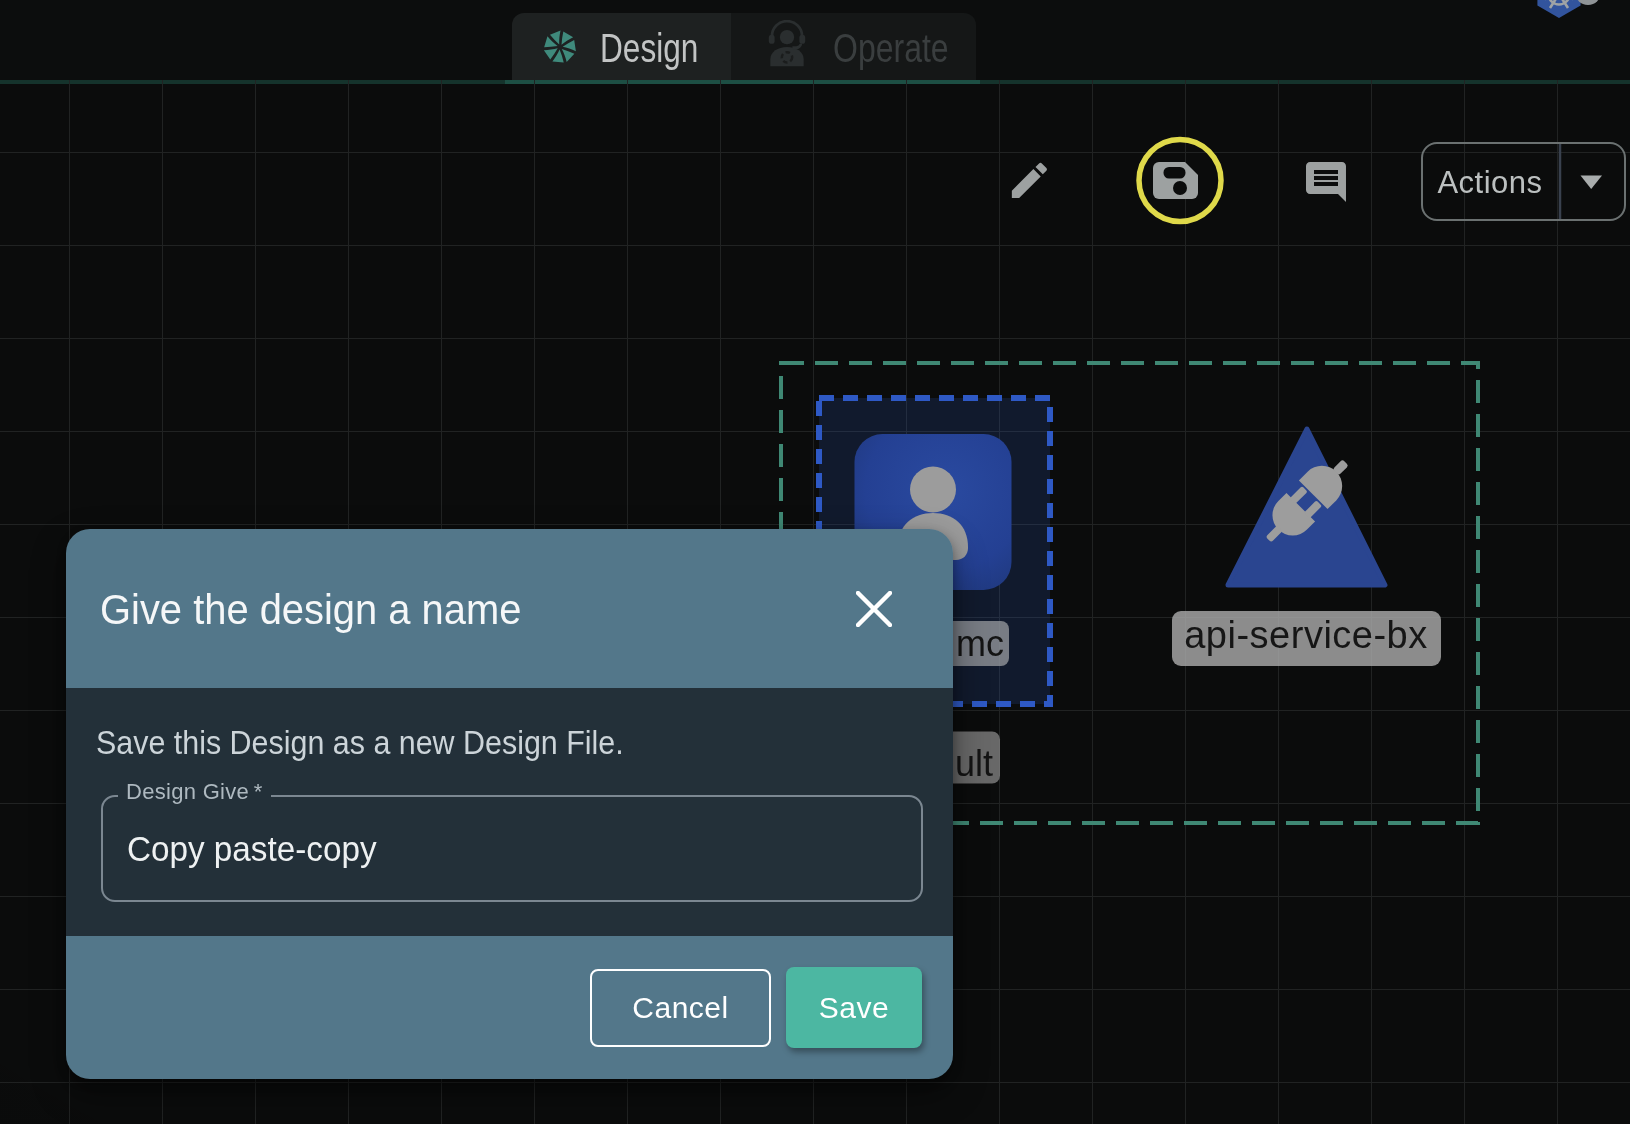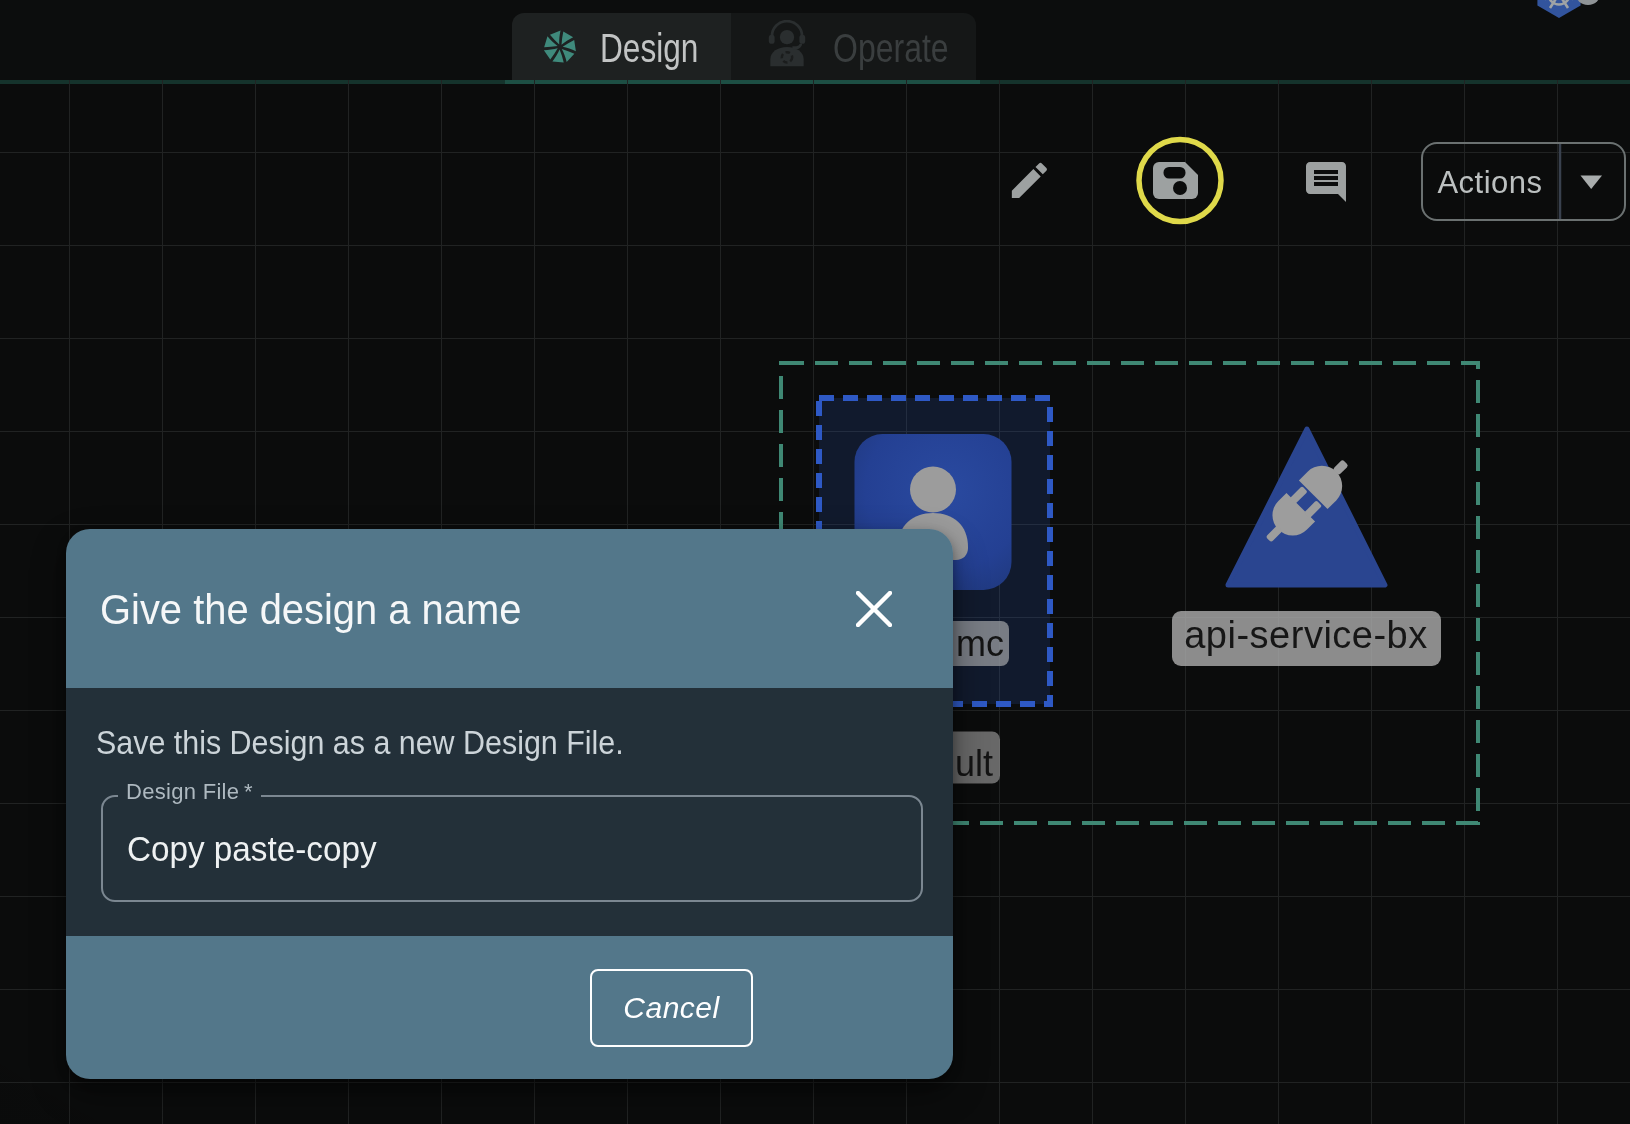--- a/index.html
+++ b/index.html
@@ -32,23 +32,23 @@
   #mfoot { position:absolute; left:0; top:407px; width:887px; height:143px; background:#53778a; }
   #mtitle { position:absolute; left:34px; top:57px; font-size:42px; color:#f5f7f8; transform:scaleX(0.95); transform-origin:left center; white-space:nowrap; }
   #mclose { position:absolute; left:790px; top:62px; width:36px; height:36px; }
   #mclose svg { display:block; }
   #mdesc { position:absolute; left:30px; top:194px; font-size:34px; color:#ccd4d9; transform:scaleX(0.895); transform-origin:left center; white-space:nowrap; }
   #mfield { position:absolute; left:34.5px; top:265.5px; width:822px; height:107px;
     border:2px solid #7b8791; border-radius:14px; }
   #mlabel { position:absolute; left:52px; top:250px; font-size:22px; color:#aeb9c0; background:#233039;
     padding:0 8px; letter-spacing:0.3px; }
   #minput { position:absolute; left:61px; top:300px; font-size:35px; color:#eef1f2; transform:scaleX(0.95); transform-origin:left center; white-space:nowrap; }
-  #btnCancel { position:absolute; left:524px; top:440px; width:163px; height:78px;
+  #btnCancel { position:absolute; left:524px; top:440px; width:181px; height:78px;
     border:2.5px solid #ffffff; border-radius:8px; color:#ffffff; font-size:30px;
-    display:flex; align-items:center; justify-content:center; letter-spacing:0.5px;font-style:italic; }
+    display:flex; align-items:center; justify-content:center; letter-spacing:0.5px; }
   #btnSave { position:absolute; left:720px; top:438px; width:136px; height:81px;
     background:#4cb7a2; border-radius:8px; color:#ffffff; font-size:30px;
     display:flex; align-items:center; justify-content:center; letter-spacing:0.5px;
     box-shadow:2px 4px 6px rgba(0,0,0,0.35); }
 </style>
 </head>
 <body>
 
 <div id="canvas"></div>
 <div id="tealline">
@@ -192,16 +192,17 @@
   <div id="mbody"></div>
   <div id="mfoot"></div>
   <div id="mtitle">Give the design a name</div>
   <div id="mclose">
     <svg width="36" height="36" viewBox="0 0 36 36">
       <path d="M2 2 L34 34 M34 2 L2 34" stroke="#ffffff" stroke-width="4.5" stroke-linecap="round"></path>
     </svg>
   </div>
   <div id="mdesc">Save this Design as a new Design File.</div>
   <div id="mfield"></div>
-  <div id="mlabel">Design File *</div>
+  <div id="mlabel">Design Give *</div>
   <div id="minput">Copy paste-copy</div>
   <div id="btnCancel">Cancel</div>
+  <div id="btnSave">Save</div>
 </div>
 
 </body></html>

